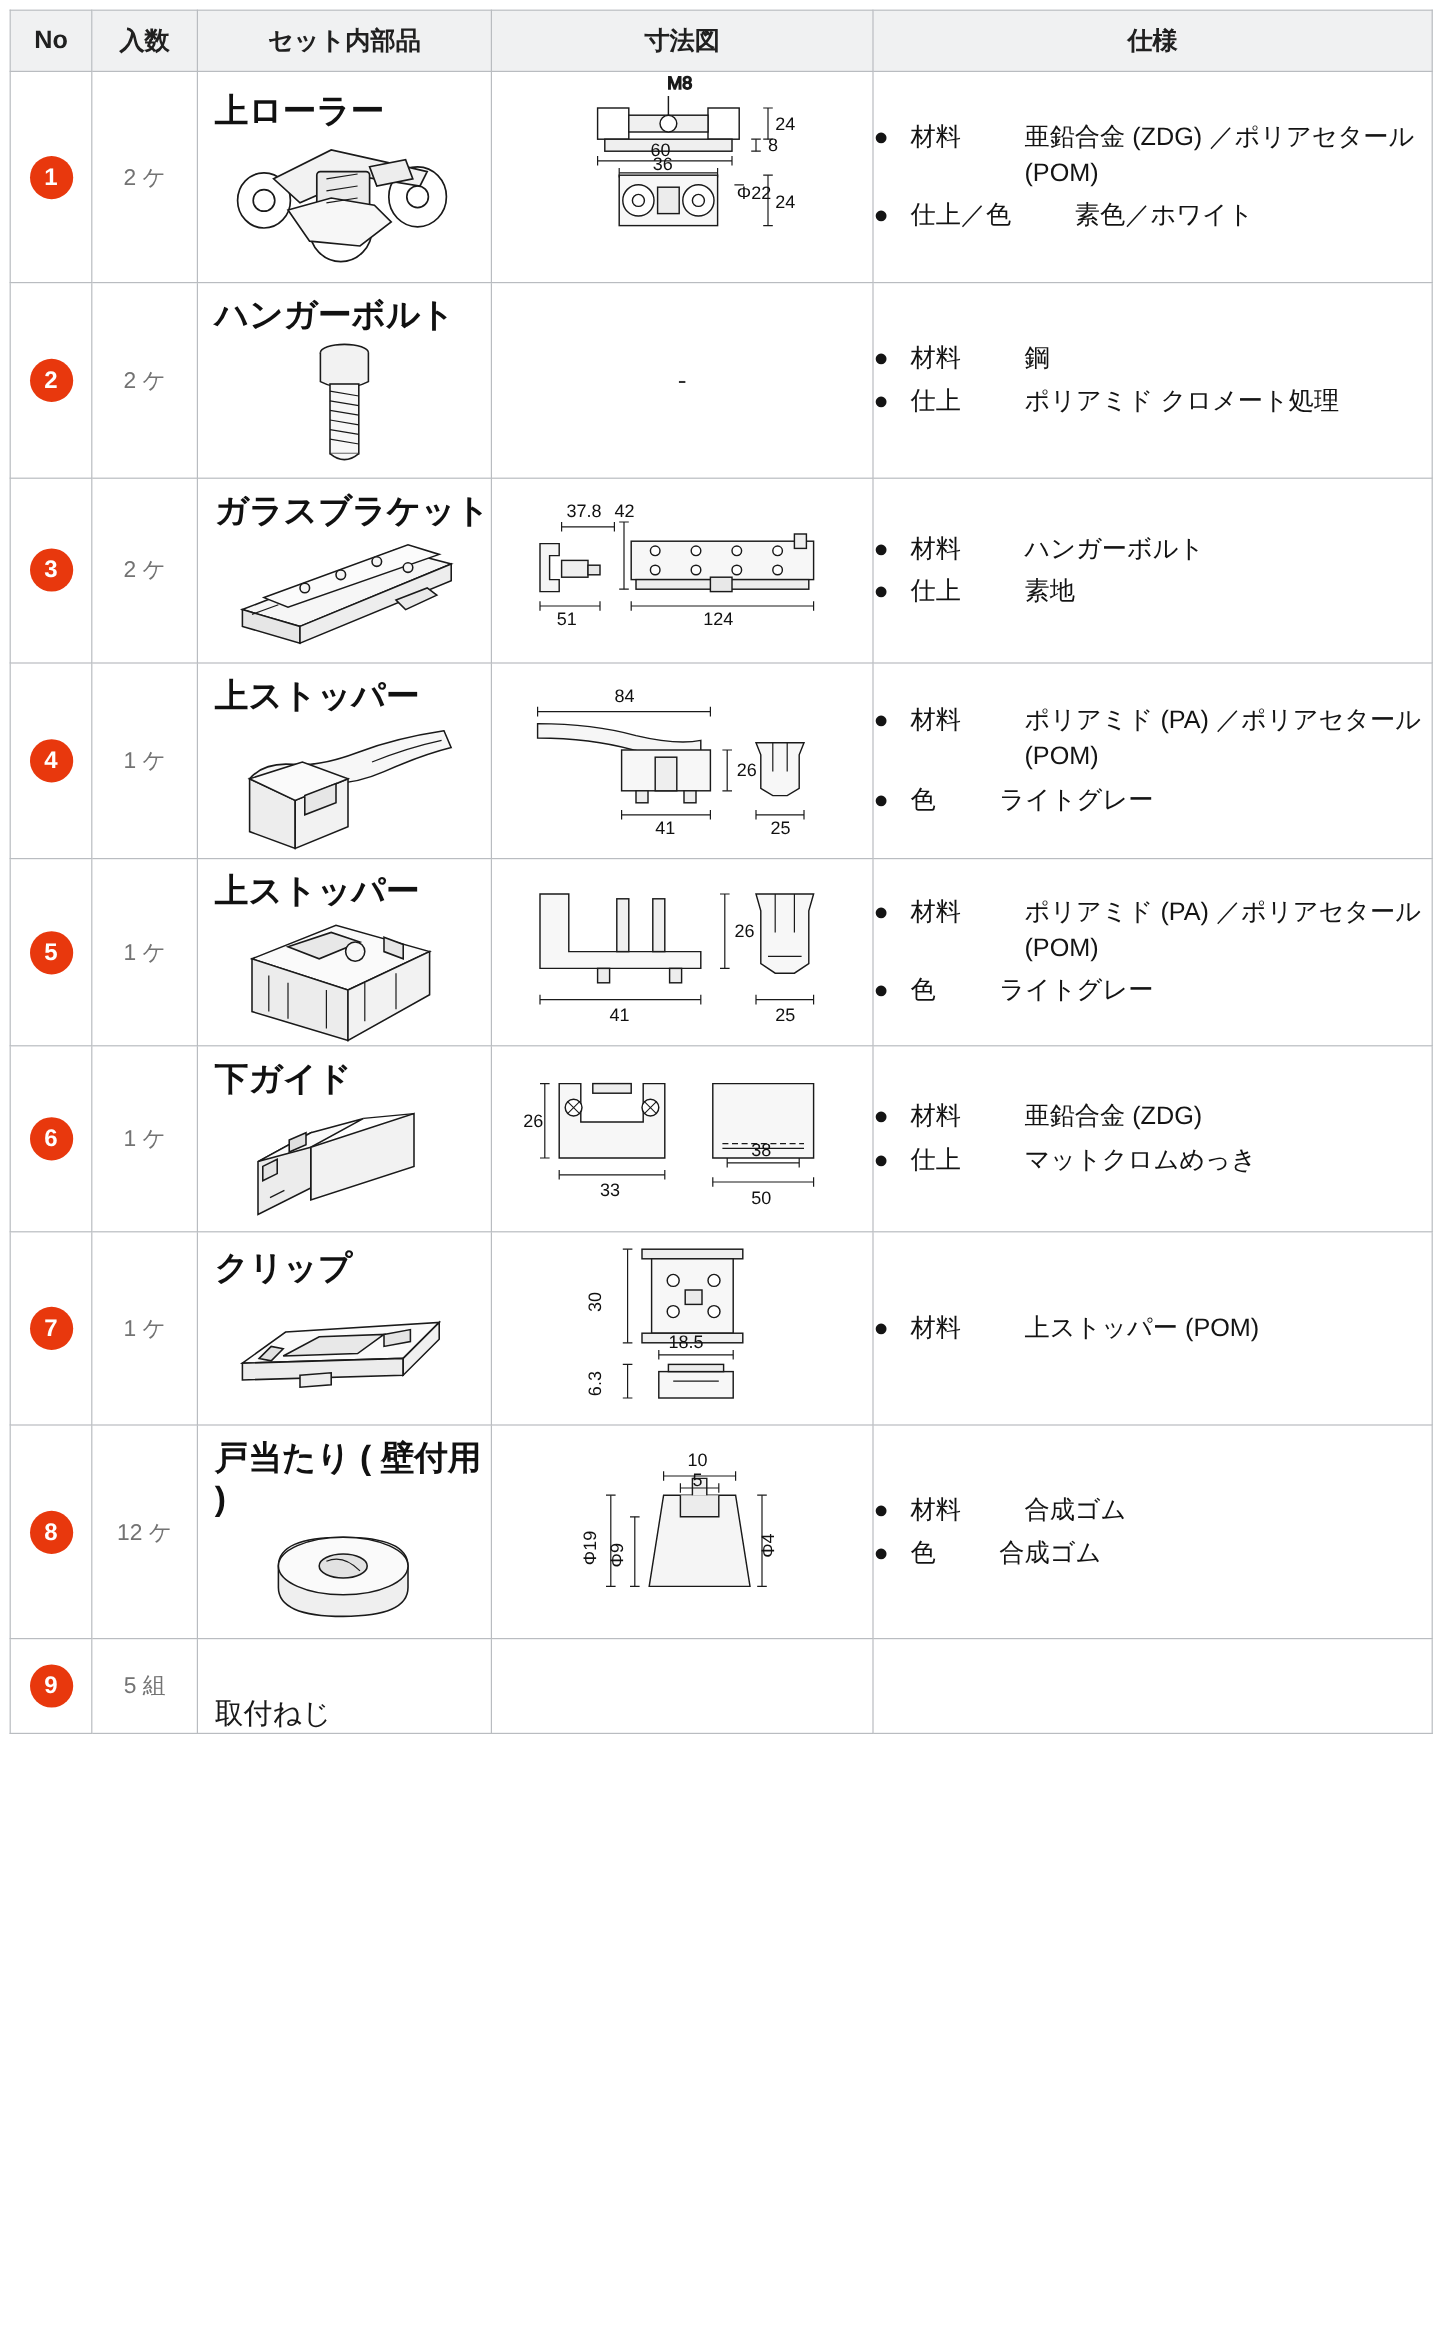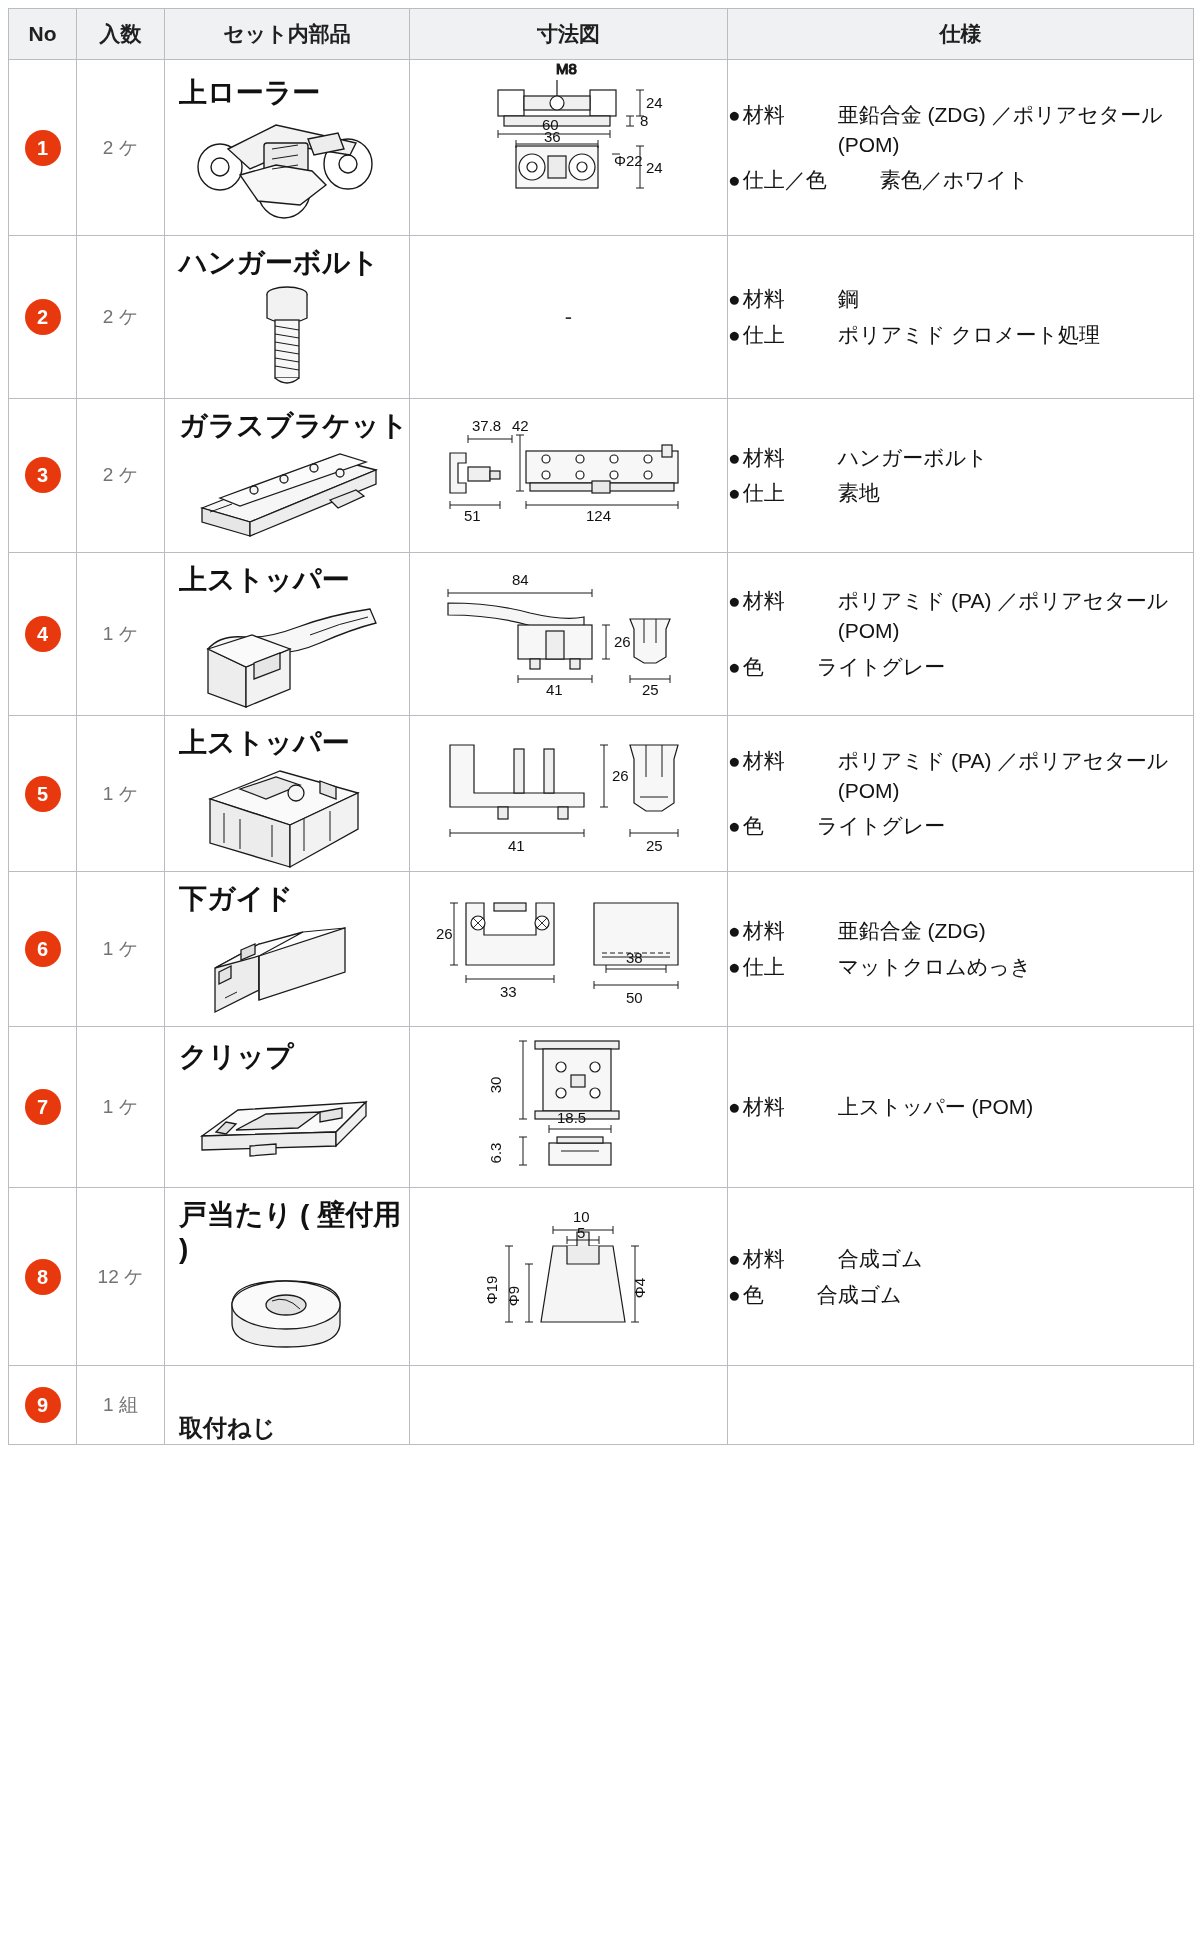--- a/index.html
+++ b/index.html
@@ -65,26 +65,26 @@
   td.dim-cell{text-align:center;}
   td.spec-cell{padding:10px 12px 10px 18px;}
   .spec-line{
     display:flex;
     font-size:21px;
     line-height:1.42;
     margin:6px 0;
     color:#141414;
   }
   .spec-bullet{flex:0 0 auto;margin-right:2px;}
-  .spec-label{flex:0 0 auto;white-space:nowrap;}
+  .spec-label{flex:0 0 auto;white-space:nowrap;margin-left:16px;}
   .spec-value{flex:1 1 auto;padding-left:14px;margin-left:39px;}
   .dash{font-size:22px;color:#333;}
   tr.last-row td{height:62px;}
   .last-name{
-    font-size:24px;font-weight:bold;padding-left:14px;margin-top:46px;
+    font-size:24px;font-weight:normal;padding-left:14px;margin-top:46px;
   }
   svg{display:block;}
   .dimtxt{font-size:15px;font-family:"Liberation Sans",sans-serif;fill:#111;}
 </style>
 </head>
 <body>
 
 <div class="sheet">
 <table class="parts">
   <colgroup>
@@ -618,21 +618,21 @@
         <span class="spec-label">色</span>
         <span class="spec-value">合成ゴム</span>
       </div>
     </td>
   </tr>
 
   <tr class="last-row">
     <td class="no-cell">
       <span class="badge">9</span>
     </td>
-    <td class="qty-cell">1 組</td>
+    <td class="qty-cell">5 組</td>
     <td class="part-cell">
       <div class="last-name">取付ねじ</div>
     </td>
     <td class="dim-cell"></td>
     <td class="spec-cell"></td>
   </tr>
 
   </tbody>
 </table>
 </div>

